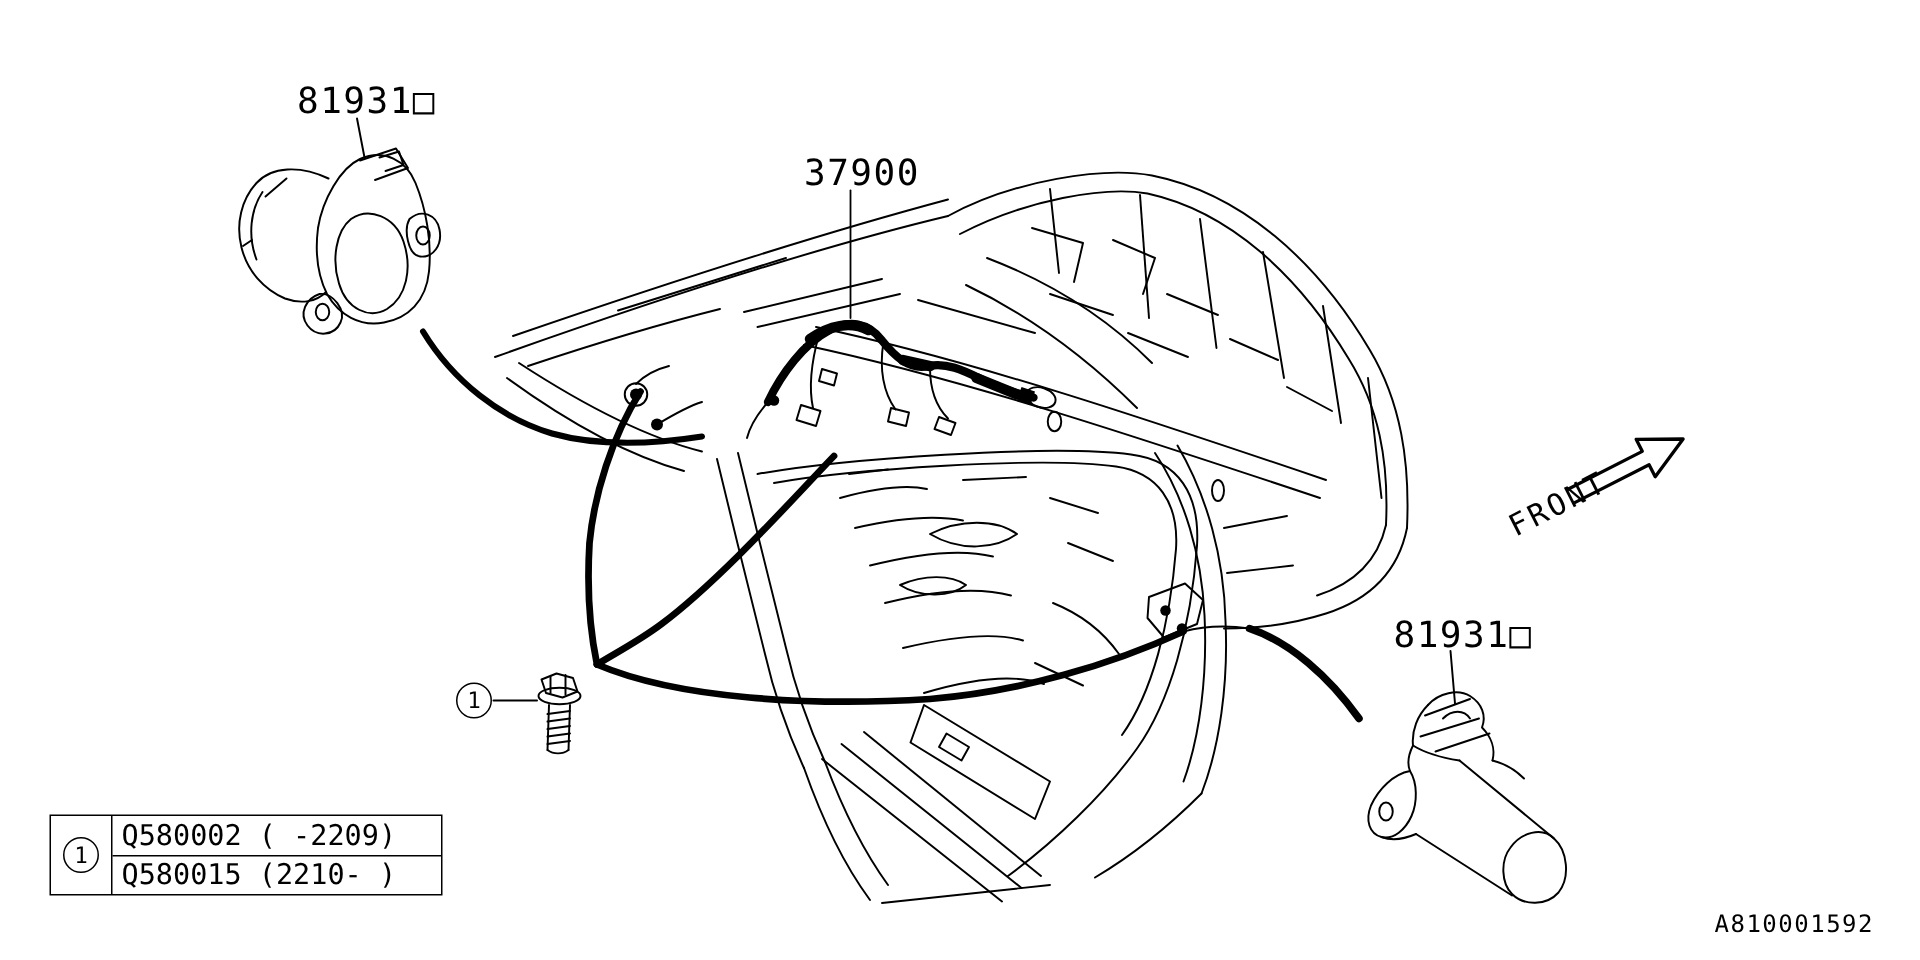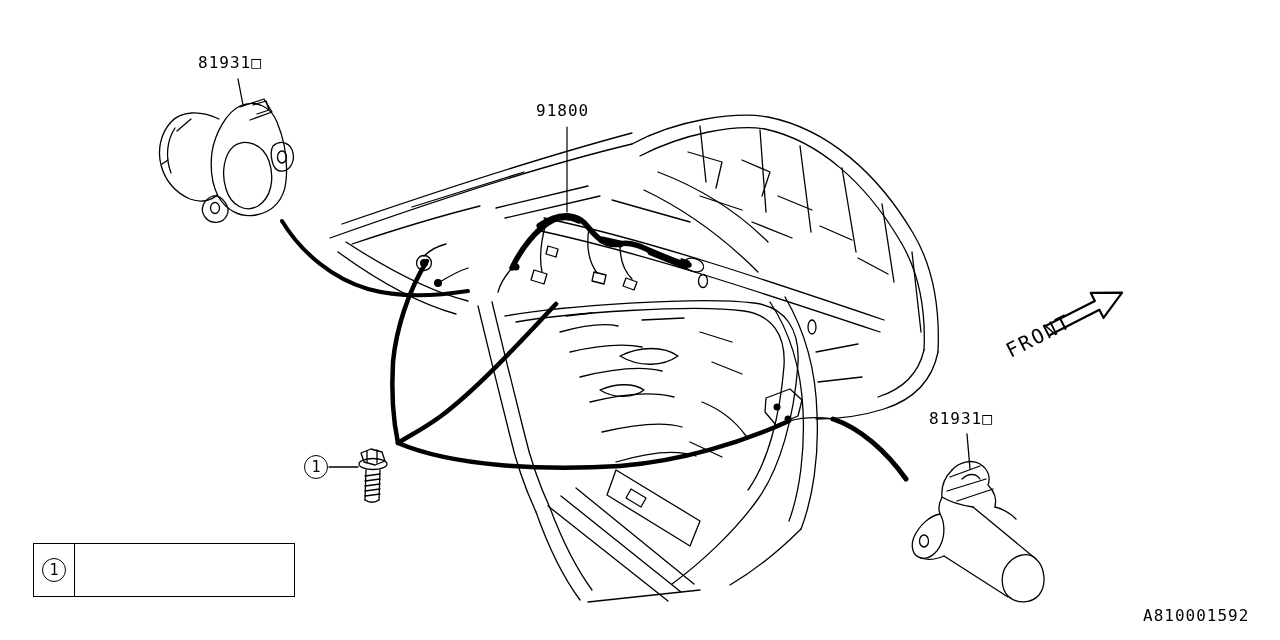--- a/index.html
+++ b/index.html
@@ -1,21 +1,21 @@
 <!DOCTYPE html>
 <html><head>
 <meta charset="utf-8">
 <style>
   html,body{margin:0;padding:0;background:#fff;}
   #stage{position:relative;width:1280px;height:640px;background:#ffffff;overflow:hidden;
          font-family:"DejaVu Sans Mono",monospace;color:#000;}
   svg{position:absolute;left:0;top:0;}
   .lbl{position:absolute;white-space:nowrap;color:#000;
        font-family:"DejaVu Sans Mono",monospace;}
-  .part-label{font-size:16px;letter-spacing:1px;}
+  .part-label{font-size:24px;letter-spacing:1px;}
   .code-label{font-size:16px;letter-spacing:1px;}
   .front-label{font-size:20px;letter-spacing:2px;transform:rotate(-27deg);transform-origin:center;}
   .balloon{position:absolute;box-sizing:border-box;border:1.6px solid #000;border-radius:50%;
            width:24px;height:24px;display:flex;align-items:center;justify-content:center;
            font-size:15px;background:#fff;}
   #legend{position:absolute;left:33px;top:543px;width:262px;height:54px;
           box-sizing:border-box;border:1.6px solid #000;display:flex;}
   #legend .lcell{width:41px;box-sizing:border-box;border-right:1.6px solid #000;
                  display:flex;align-items:center;justify-content:center;}
   #legend .rcell{flex:1;display:flex;flex-direction:column;}
@@ -196,33 +196,37 @@
       <path d="M365,500 C369,503 375,503 379,500"></path>
     </g>
 
     <g stroke="#000" fill="none" stroke-width="2.2" stroke-linejoin="round">
       <path d="M1042,304 L1098,304 L1098,295 L1126,309 L1098,323 L1098,314 L1042,314" transform="rotate(-27 1090 309)"></path>
     </g>
   </svg>
 
   <div class="lbl part-label" style="left:198px;top:53px;">81931□</div>
 
-  <div class="lbl part-label" style="left:536px;top:101px;">91800</div>
+  <div class="lbl part-label" style="left:536px;top:101px;">37900</div>
 
   <div class="lbl part-label" style="left:929px;top:409px;">81931□</div>
 
   <div class="lbl front-label" style="left:1002px;top:318px;width:96px;">FRONT</div>
 
   <div class="lbl code-label" style="left:1143px;top:606px;">A810001592</div>
 
   <div class="balloon" style="left:304px;top:455px;">
     <span>1</span>
   </div>
 
   <div id="legend">
     <div class="lcell">
       <div class="balloon" style="position:static;">
         <span>1</span>
       </div>
     </div>
+    <div class="rcell">
+      <div class="lrow">Q580002 ( -2209)</div>
+      <div class="lrow">Q580015 (2210- )</div>
+    </div>
   </div>
 
 </div>
 
 </body></html>

